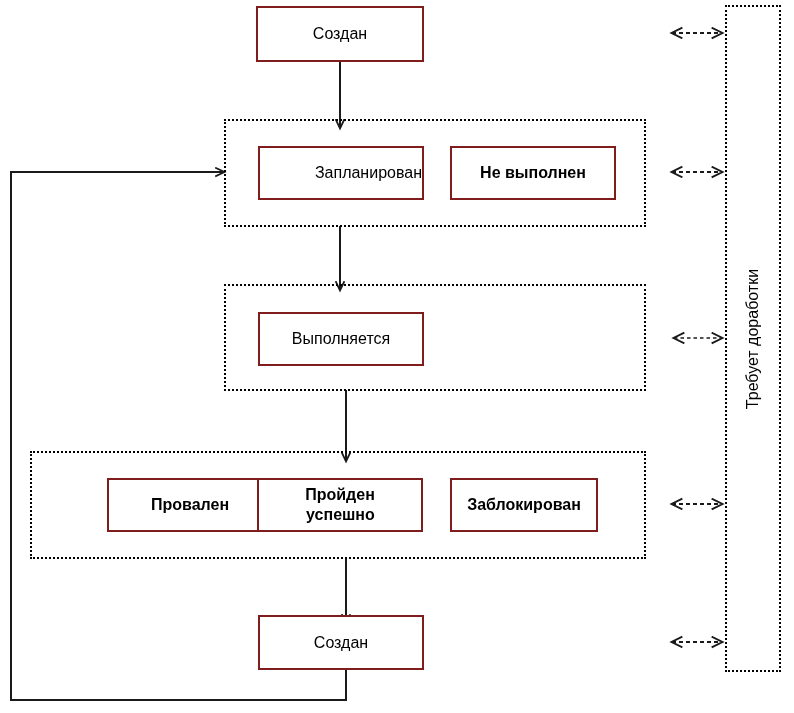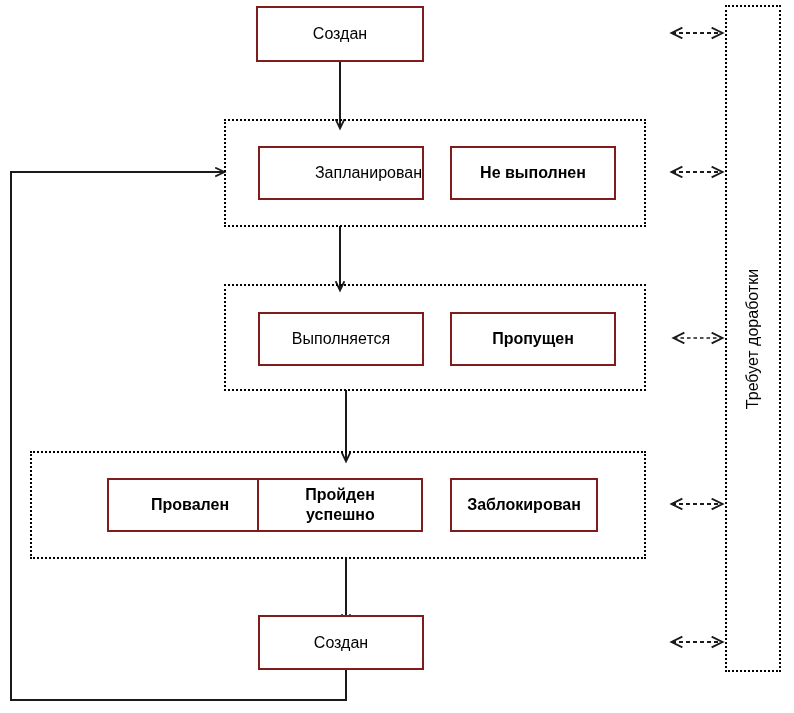--- a/index.html
+++ b/index.html
@@ -131,23 +131,20 @@
   <div class="state-box bold" style="left:450px; top:146px; width:166px; height:54px;">
     <span>Не выполнен</span>
   </div>
 
   <div class="group-box" style="left:224px; top:284px; width:422px; height:107px;"></div>
 
   <div class="state-box" style="left:258px; top:312px; width:166px; height:54px;">
     <span>Выполняется</span>
   </div>
 
-  <div class="state-box bold" style="left:450px; top:312px; width:166px; height:54px;">
-    <span>Пропущен</span>
-  </div>
 
   <div class="group-box" style="left:30px; top:451px; width:616px; height:108px;"></div>
 
   <div class="state-box bold" style="left:63px; top:478px; width:166px; height:54px;margin-left:44px;">
     <span>Провален</span>
   </div>
 
   <div class="state-box bold" style="left:257px; top:478px; width:166px; height:54px; white-space:pre-line;">
     <span style="white-space:pre-line;">Пройден
 успешно</span>

